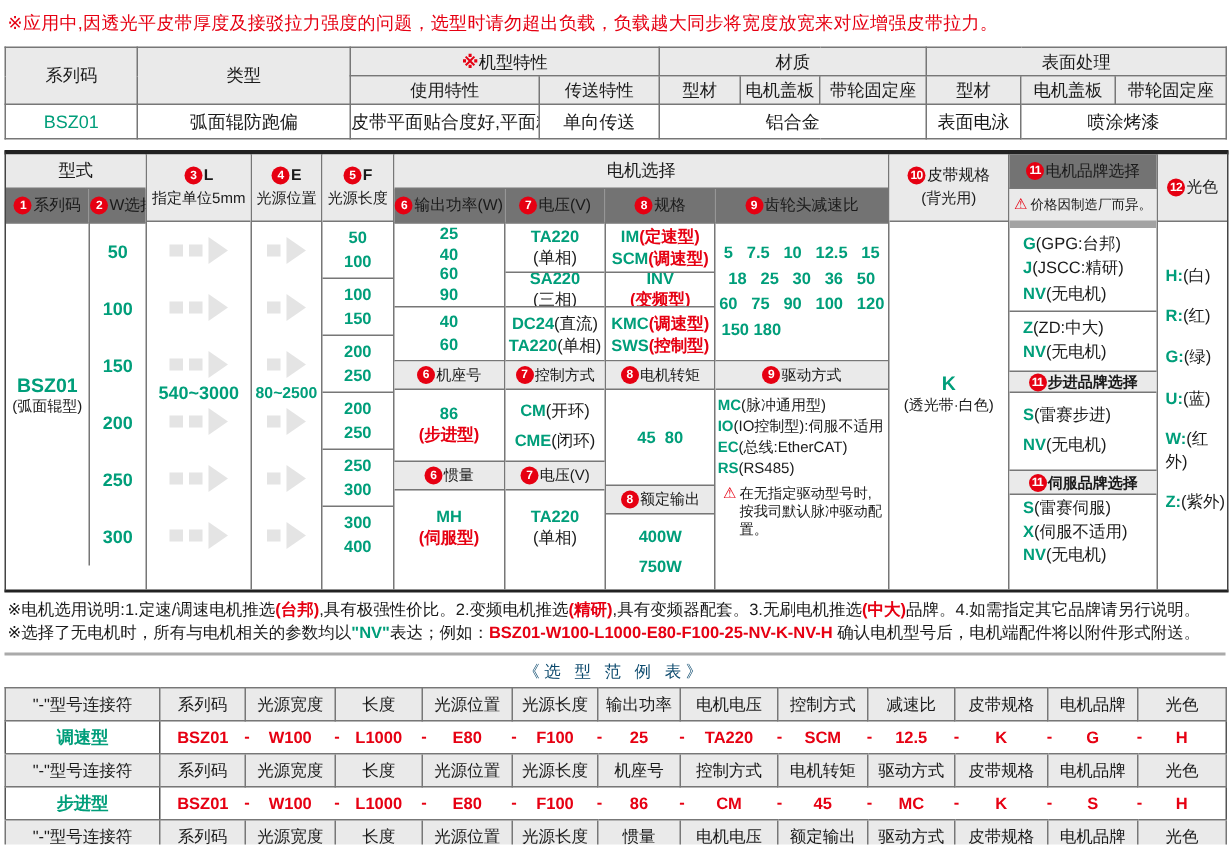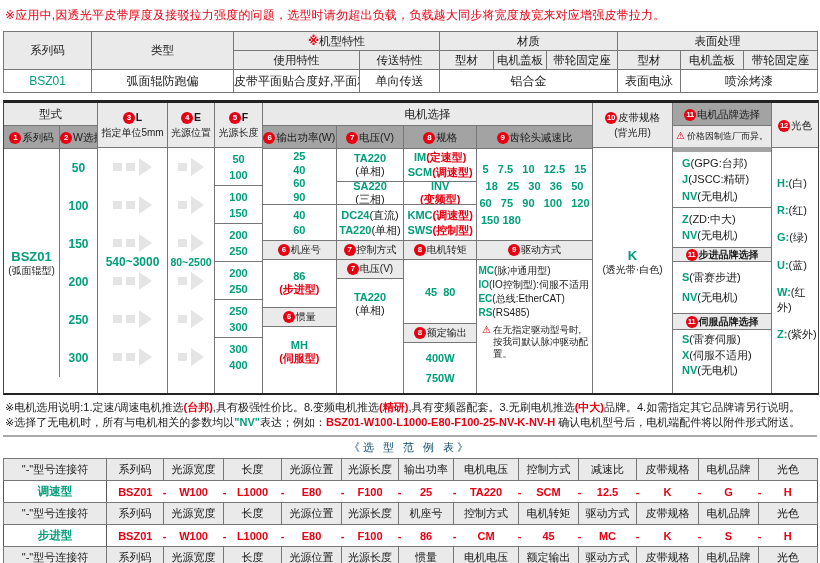--- a/index.html
+++ b/index.html
@@ -13,21 +13,21 @@
   table.info{border-collapse:collapse;width:814px;table-layout:fixed;margin:0 auto;}
   table.info td,table.info th{border:1px solid #777;font-weight:normal;text-align:center;font-size:11.5px;padding:0;overflow:hidden;white-space:nowrap;}
   table.info .hd{background:#eaeaea;height:18px;}
   table.info .dr td{height:22px;background:#fff;font-size:12px;}
   
   .mt{display:flex;width:814px;margin:7px auto 0 auto;border:1px solid #444;border-top:3px solid #222;border-bottom:2px solid #222;align-items:stretch;}
   .mt .col,.mt .grp{border-right:1px solid #777;box-sizing:border-box;}
   .mt .col.last,.mt .grp .col:last-child{border-right:none;}
   .mt .grp>.grow{display:flex;}
   .gh{height:22px;line-height:22px;background:#eaeaea;text-align:center;font-size:11.5px;border-bottom:1px solid #777;}
-  .ch{height:22px;line-height:22px;background:#a3a3a3;text-align:center;font-size:10.5px;border-bottom:1px solid #777;white-space:nowrap;overflow:hidden;}
+  .ch{height:22px;line-height:22px;background:#737373;text-align:center;font-size:10.5px;border-bottom:1px solid #777;white-space:nowrap;overflow:hidden;}
   .ch2{height:44px;background:#eaeaea;text-align:center;font-size:10.5px;border-bottom:1px solid #777;display:flex;flex-direction:column;justify-content:center;line-height:15px;white-space:nowrap;}
   .chsub{height:21px;line-height:21px;background:#eaeaea;text-align:center;font-size:9px;border-bottom:5px solid #a3a3a3;white-space:nowrap;overflow:hidden;}
   .cn{display:inline-block;min-width:12px;height:12px;line-height:12px;border-radius:7px;background:#e60012;color:#fff;font-size:8px;font-weight:bold;text-align:center;margin-right:1px;vertical-align:1px;letter-spacing:-0.5px;}
   .cbody{position:relative;box-sizing:border-box;}
   .cell{box-sizing:border-box;border-bottom:1px solid #777;display:flex;flex-direction:column;justify-content:center;align-items:center;overflow:hidden;}
   .colstack .cell:last-child{border-bottom:none;}
   .sh{background:#eaeaea;font-size:10px;display:flex;align-items:center;justify-content:center;border-bottom:1px solid #777;box-sizing:border-box;white-space:nowrap;}
   .teal{color:#009e7a;font-weight:bold;}
   .fs13{font-size:13px;}
   .fs11{font-size:11px;}
@@ -289,20 +289,24 @@
               <span class="c-blk">(三相)</span>
             </div>
           <div class="cell fs11" style="height:36px">
             <div><span class="c-teal">DC24</span><span class="c-blk">(直流)</span></div>
               <div><span class="c-teal">TA220</span><span class="c-blk">(单相)</span></div>
           </div>
           <div class="sh" style="height:19px">
               <span class="cn">7</span>
               <span>控制方式</span>
             </div>
+          <div class="cell fs11" style="height:48px;justify-content:space-evenly">
+            <div><span class="c-teal">CM</span><span class="c-blk">(开环)</span></div>
+              <div><span class="c-teal">CME</span><span class="c-blk">(闭环)</span></div>
+          </div>
           <div class="sh" style="height:19px">
               <span class="cn">7</span>
               <span>电压(V)</span>
             </div>
           <div class="cell fs11" style="height:50px">
               <span class="c-teal">TA220</span>
               <span class="c-blk">(单相)</span>
             </div>
         </div>
 
@@ -414,21 +418,21 @@
         <div><span class="c-teal">R:</span><span class="c-blk">(红)</span></div>
         <div><span class="c-teal">G:</span><span class="c-blk">(绿)</span></div>
         <div><span class="c-teal">U:</span><span class="c-blk">(蓝)</span></div>
         <div><span class="c-teal">W:</span><span class="c-blk">(红外)</span></div>
         <div><span class="c-teal">Z:</span><span class="c-blk">(紫外)</span></div>
       </div>
     </div>
   </div>
 
   <div class="notes">
-    <div><span class="c-blk">※电机选用说明:1.定速/调速电机推选</span><span class="c-red">(台邦)</span><span class="c-blk">,具有极强性价比。8.变频电机推选</span><span class="c-red">(精研)</span><span class="c-blk">,具有变频器配套。3.无刷电机推选</span><span class="c-red">(中大)</span><span class="c-blk">品牌。4.如需指定其它品牌请另行说明。</span></div>
+    <div><span class="c-blk">※电机选用说明:1.定速/调速电机推选</span><span class="c-red">(台邦)</span><span class="c-blk">,具有极强性价比。2.变频电机推选</span><span class="c-red">(精研)</span><span class="c-blk">,具有变频器配套。3.无刷电机推选</span><span class="c-red">(中大)</span><span class="c-blk">品牌。4.如需指定其它品牌请另行说明。</span></div>
     <div><span class="c-blk">※选择了无电机时，所有与电机相关的参数均以</span><span class="c-teal">"NV"</span><span class="c-blk">表达；例如：</span><span class="c-red">BSZ01-W100-L1000-E80-F100-25-NV-K-NV-H</span><span class="c-blk">  确认电机型号后，电机端配件将以附件形式附送。</span></div>
   </div>
 
   <div class="rule"></div>
   <div class="ex-title">《选 型 范 例 表》</div>
 
   <table class="ex">
     <colgroup>
         <col style="width:103px">
         <col style="width:57px">

